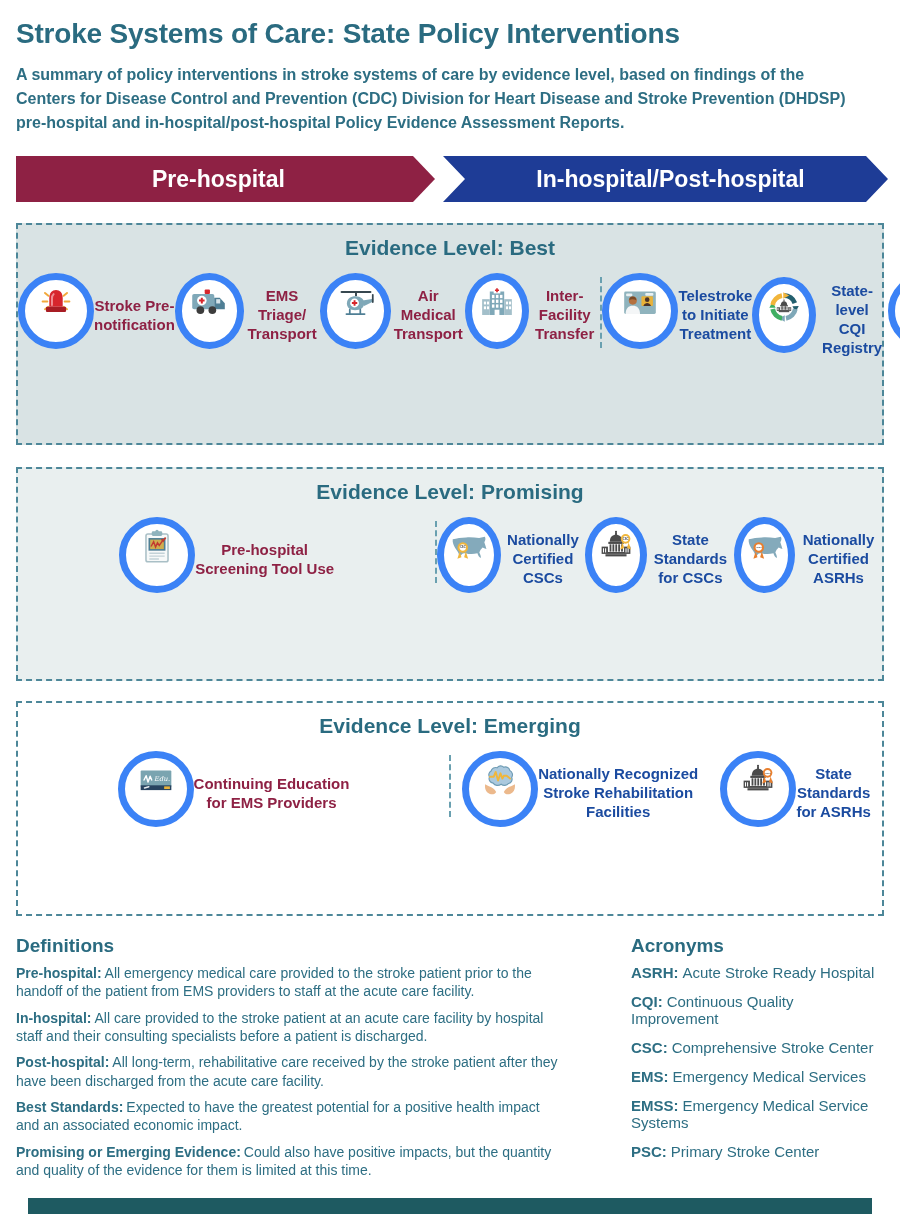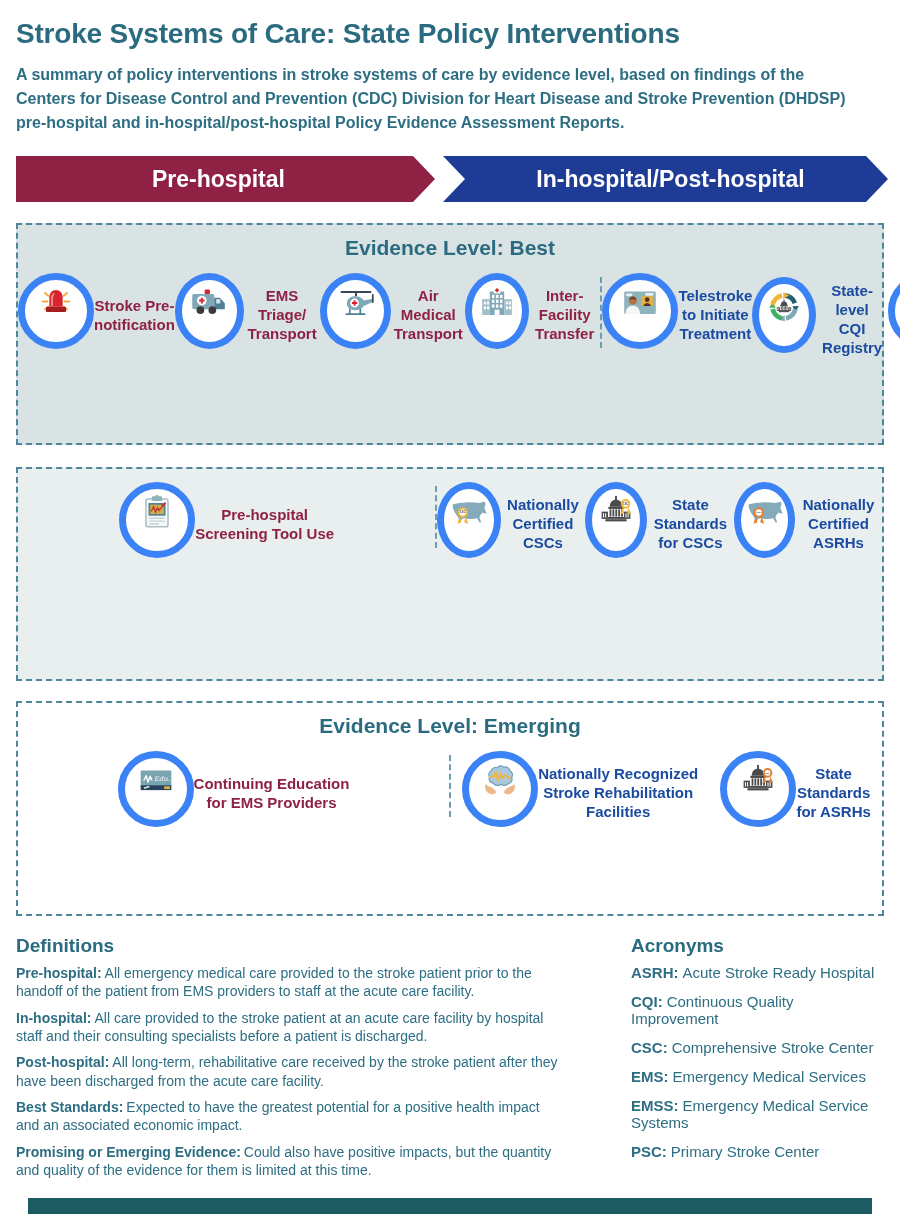--- a/index.html
+++ b/index.html
@@ -250,20 +250,21 @@
               </div>
               <div class="item-label">State
 Standards
 for PSCs</div>
             </div>
           </div>
       </div>
     </section>
 
     <section class="evidence promising">
+      <h2>Evidence Level: Promising</h2>
       <div class="items">
         <div class="group pre">
             <div class="item">
               <div class="circle">
                 <span class="icon"><svg width="46" height="46" viewBox="0 0 48 48">
                     <rect x="12.5" y="10.5" width="23" height="29" rx="2" fill="#f7f9f9" stroke="#a9bfc6" stroke-width="1.6"></rect>
                     <rect x="18.5" y="7.5" width="11" height="5" rx="1.5" fill="#8fb3bd"></rect>
                     <circle cx="24" cy="7.8" r="1.7" fill="#8fb3bd"></circle>
                     <rect x="16" y="15.5" width="16" height="11.5" fill="#cfae4e" stroke="#4f7f95" stroke-width="1.7"></rect>
                     <path d="M17.8 23.5 L20.5 18.5 L22.5 24 L24.5 19.5 L26.3 22.3 L29.5 17.8" stroke="#c23a2f" stroke-width="1.5" fill="none"></path>

